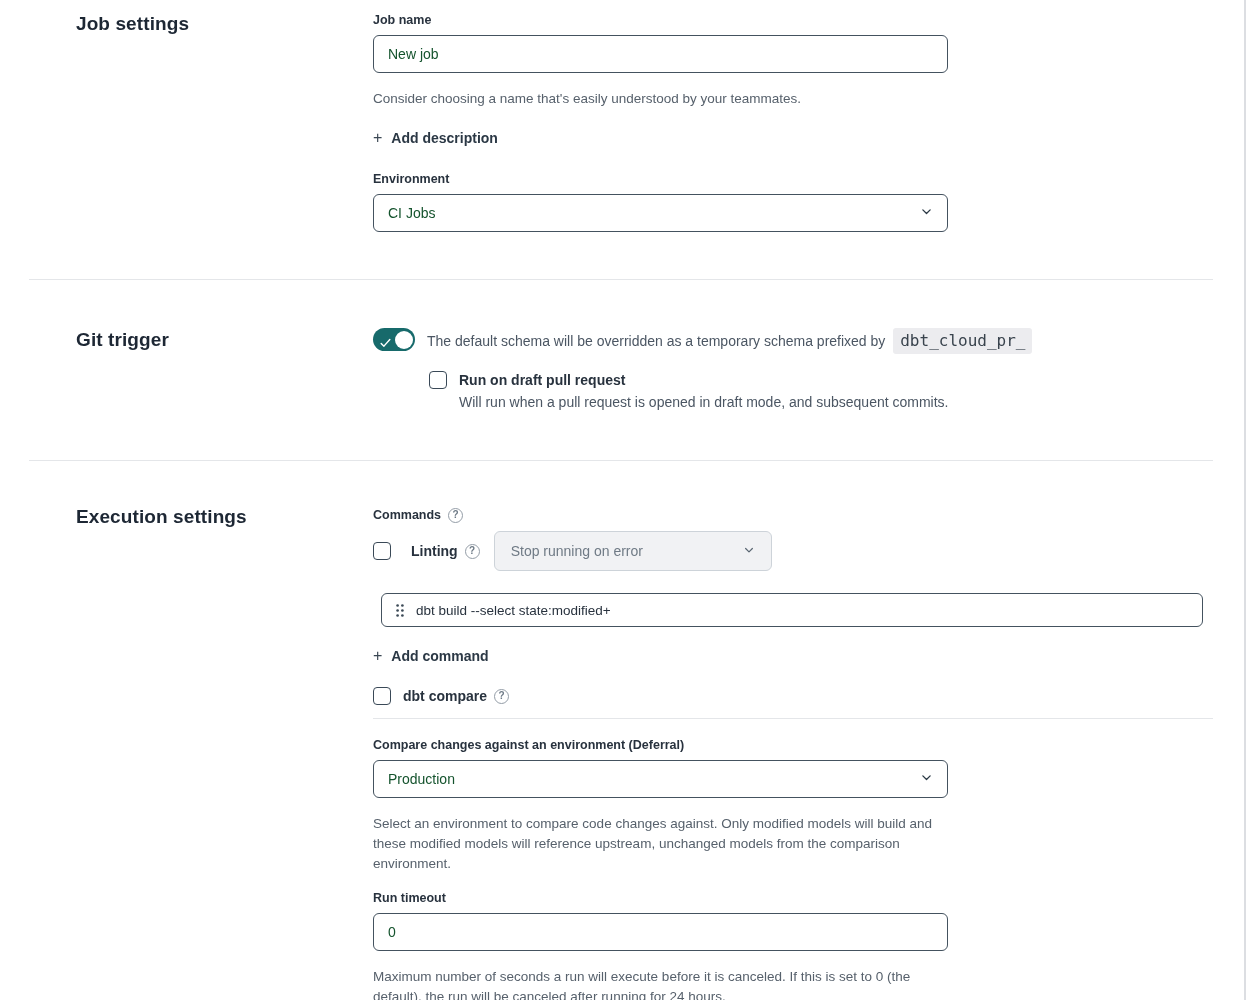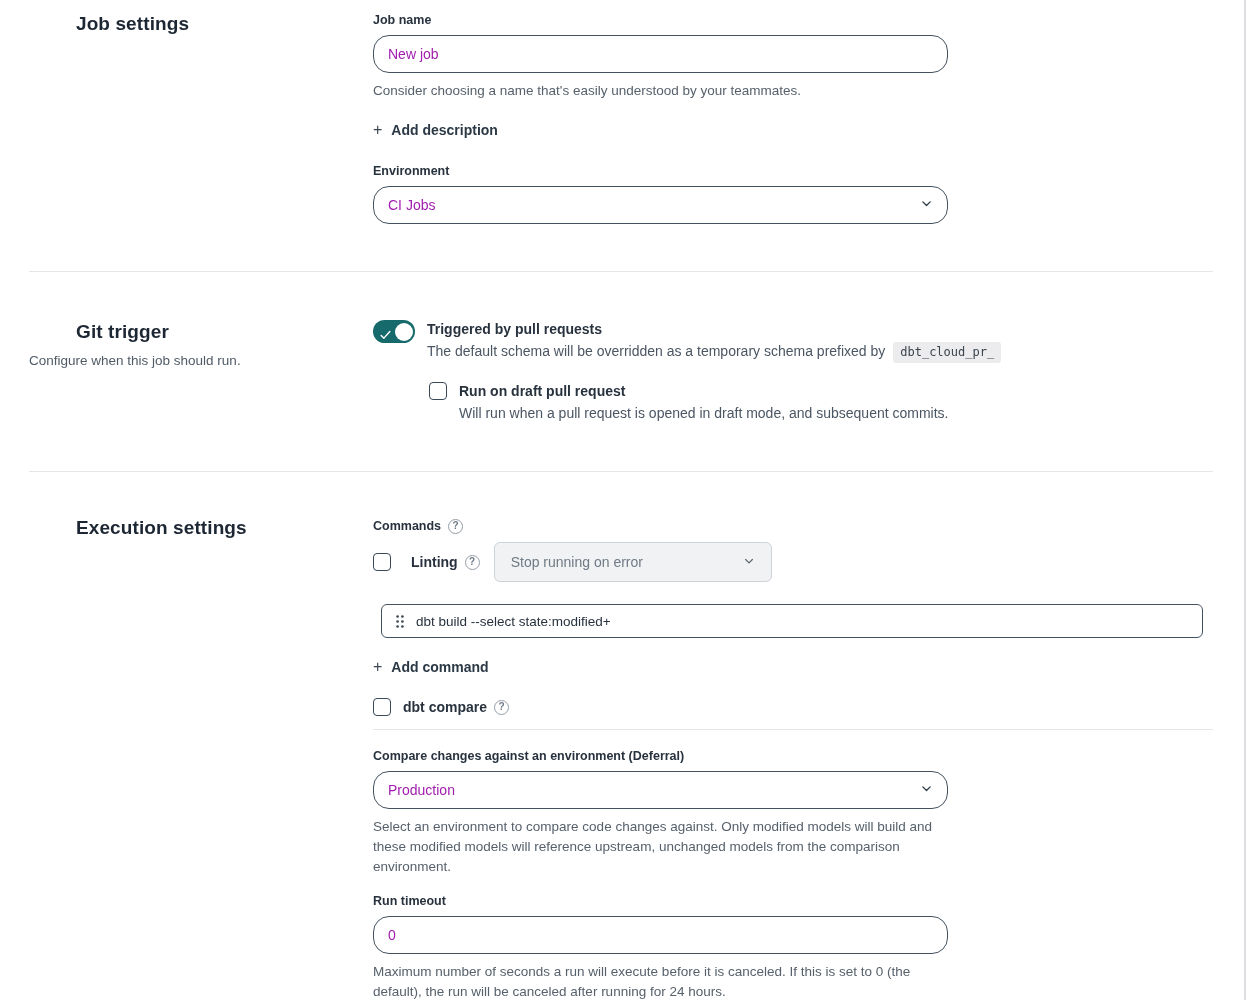--- a/index.html
+++ b/index.html
@@ -47,36 +47,36 @@
     font-size: 12.5px;
     font-weight: 700;
     color: #28323e;
     line-height: 16px;
   }
   .text-input, .select-box {
     width: 575px;
     height: 38px;
     margin-top: 7px;
     border: 1.4px solid #44525f;
-    border-radius: 16px;
+    border-radius: 6px;
     background: #ffffff;
     font-family: "Liberation Sans", sans-serif;
     font-size: 14px;
-    color: #a21caf;
+    color: #14532d;
     padding: 0 14px;
     outline: none;
   }
   .select-box {
     display: flex;
     align-items: center;
     justify-content: space-between;
     cursor: pointer;
   }
   .helper-text {
-    margin-top: 8px;
+    margin-top: 16px;
     font-size: 13.5px;
     color: #57616c;
     line-height: 20px;
     max-width: 582px;
   }
   .link-row {
     display: inline-flex;
     align-items: center;
     gap: 9px;
     font-size: 14px;
@@ -121,21 +121,21 @@
     cursor: pointer;
   }
 
   .option-row { display: flex; align-items: flex-start; gap: 12px; }
   .option-row.center { align-items: center; }
   .option-label { font-size: 14px; font-weight: 700; color: #28323e; line-height: 18px; }
   .option-desc { font-size: 14px; color: #4b5663; line-height: 20px; margin-top: 3px; }
 
   .code-chip {
     font-family: "DejaVu Sans Mono", "Liberation Mono", monospace;
-    font-size: 12px;
+    font-size: 16px;
     color: #39434d;
     background: #ececef;
     border-radius: 3px;
     padding: 3px 7px 4px 7px;
     margin-left: 4px;
     white-space: nowrap;
   }
 
   .help-icon {
     display: inline-flex;
@@ -233,35 +233,33 @@
               </svg>
           </span>
         </div>
 
       </div>
     </section>
 
     <section id="section-git" class="section-divider-top">
       <div class="left-col">
         <h2 class="section-title">Git trigger</h2>
-        <div class="section-subtitle">Configure when this job should run.</div>
       </div>
       <div class="right-col">
 
         <div class="option-row">
           <div class="toggle" role="switch" aria-checked="true">
             <span class="check">
               <svg width="11" height="10" viewBox="0 0 14 12">
                   <path d="M1.5 6.5l3.5 3.5L12.5 1.5" stroke="#ffffff" stroke-width="1.8" fill="none" stroke-linecap="round" stroke-linejoin="round"></path>
                 </svg>
             </span>
             <span class="knob"></span>
           </div>
           <div>
-            <div class="option-label">Triggered by pull requests</div>
             <div class="option-desc">
               <span>The default schema will be overridden as a temporary schema prefixed by</span>
               <span class="code-chip">dbt_cloud_pr_</span>
             </div>
           </div>
         </div>
 
         <div class="option-row mt-20" style="margin-left: 56px;">
           <div class="checkbox" role="checkbox" aria-checked="false"></div>
           <div>

